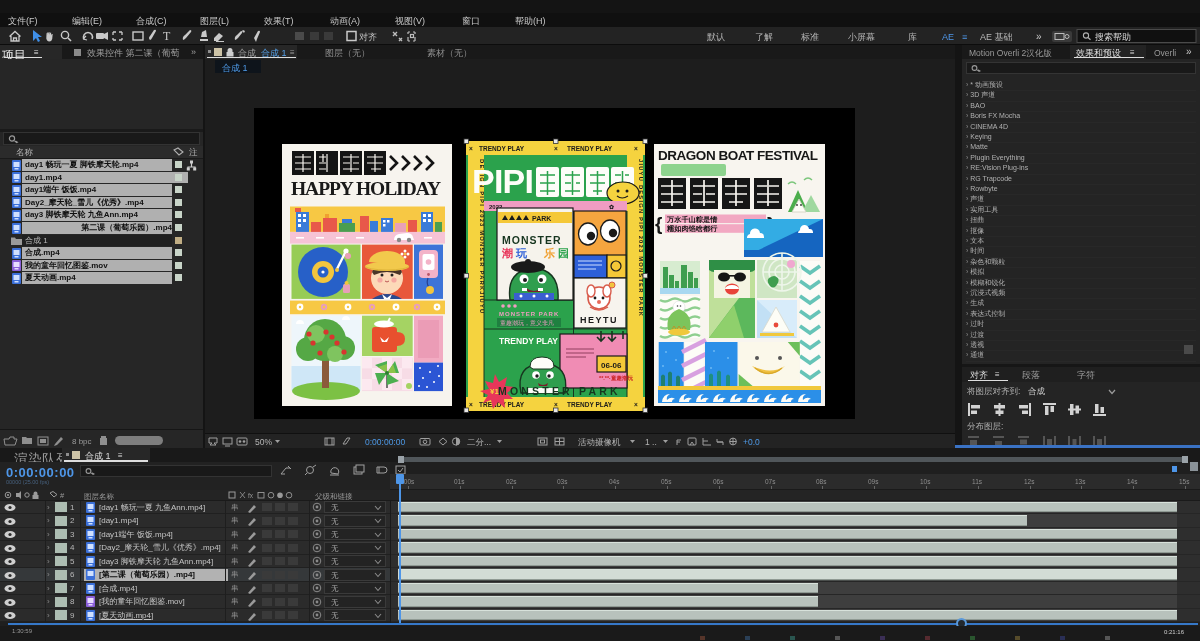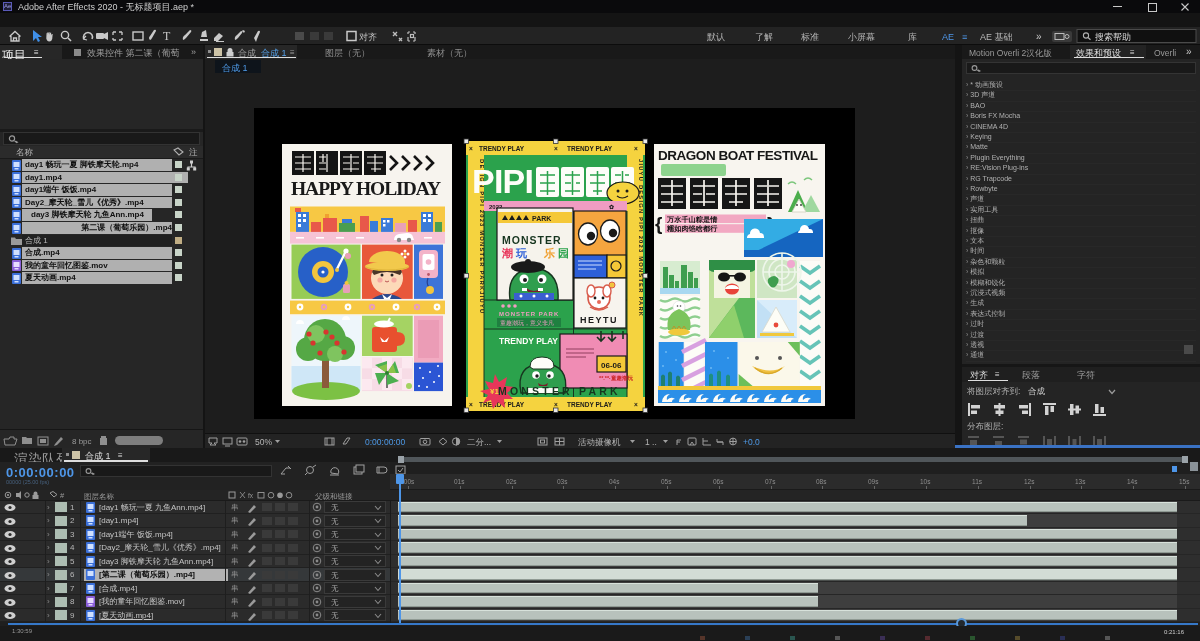--- a/index.html
+++ b/index.html
@@ -2,30 +2,32 @@
 <html><head><meta charset="utf-8">
 <style>
 html,body{margin:0;padding:0;width:1200px;height:641px;overflow:hidden;background:#141414;font-family:"Liberation Sans",sans-serif;}
 .ab{position:absolute;}
 #stage{position:relative;width:1200px;height:641px;}
 .t9{font-size:9px;color:#c2c2c2;}
 </style></head>
 <body>
 <div id="stage">
 
-<div class="ab" style="left:0;top:0;width:1200px;height:13px;background:#0a0a0c;">
-  <div class="ab" style="left:3px;top:2px;width:9px;height:9px;background:#1f1f38;border:1px solid #5a5ab8;box-sizing:border-box;color:#9f9fe8;font-size:6px;line-height:7px;text-align:center;">Ae</div>
-  <div class="ab t9" style="left:18px;top:1px;color:#cfcfcf;font-size:9px;">Adobe After Effects 2020 - 无标题项目.aep *</div>
-  <div class="ab" style="left:1113px;top:6px;width:9px;height:1px;background:#c8c8c8;"></div>
-  <div class="ab" style="left:1148px;top:3px;width:7px;height:7px;border:1px solid #c8c8c8;"></div>
-  <svg class="ab" style="left:1181px;top:3px" width="8" height="8">
-        <path d="M0.5 0.5 L7.5 7.5 M7.5 0.5 L0.5 7.5" stroke="#c8c8c8" stroke-width="1.1"></path>
-      </svg>
+
+<div class="ab" style="left:0;top:13px;width:1200px;height:14px;background:#101010;color:#c8c8c8;font-size:9px;">
+  <span class="ab" style="left:8px;top:2px;">文件(F)</span>
+  <span class="ab" style="left:72px;top:2px;">编辑(E)</span>
+  <span class="ab" style="left:136px;top:2px;">合成(C)</span>
+  <span class="ab" style="left:200px;top:2px;">图层(L)</span>
+  <span class="ab" style="left:264px;top:2px;">效果(T)</span>
+  <span class="ab" style="left:330px;top:2px;">动画(A)</span>
+  <span class="ab" style="left:395px;top:2px;">视图(V)</span>
+  <span class="ab" style="left:462px;top:2px;">窗口</span>
+  <span class="ab" style="left:515px;top:2px;">帮助(H)</span>
 </div>
-
 
 <div class="ab" style="left:0;top:27px;width:1200px;height:18px;background:#232323;border-bottom:1px solid #0c0c0c;box-sizing:border-box;">
   <svg width="1200" height="18" style="position:absolute;left:0;top:0">
     <g fill="#c9c9c9" stroke="none">
       <path d="M9.5 9.5 L15 4.5 L20.5 9.5 M11 9 V14 H19 V9 M13.5 14 v-3 h3 v3" fill="none" stroke="#c9c9c9" stroke-width="1.3"></path>
       <path d="M33 3 L33 14 L36 11 L38 15 L40 14 L38 10 L42 10 Z" fill="#3f8fe8"></path>
       <path d="M46.5 7 q0-2 1.4-1.5 l0 2.5 q0-3.5 1.6-3 l0 3 q0-3 1.6-2.5 l0 3 q0-2 1.6-1.5 l-0.5 5 q-0.6 2.5-3 2.5 q-2.2 0-2.9-3 z"></path>
       <circle cx="65" cy="8" r="3.6" fill="none" stroke="#c9c9c9" stroke-width="1.4"></circle>
       <line x1="68" y1="11" x2="71" y2="14" stroke="#c9c9c9" stroke-width="1.6"></line>
       <path d="M84 12 a4.5 4.5 0 1 1 8 0" fill="none" stroke="#c9c9c9" stroke-width="1.6"></path>
@@ -139,21 +141,21 @@
         </svg>
         <div class="ab" style="left:22px;top:0;width:150px;height:11.6px;background:#b0b0b0;color:#101010;font-size:8px;font-weight:bold;line-height:11.6px;padding-left:3px;box-sizing:border-box;white-space:nowrap;overflow:hidden;">Day2_摩天轮_雪儿《优秀》.mp4</div>
         <div class="ab" style="left:175px;top:2px;width:7px;height:7px;background:#c8d4c8;"></div>
       </div>
   <div class="ab" style="left:0;top:164.4px;width:203px;height:12.6px;">
         <svg width="9" height="11" style="position:absolute;left:12px;top:0.5px">
           <rect width="9" height="11" rx="1" fill="#3a6fd8"></rect>
           <rect x="1.5" y="2" width="6" height="5" fill="#cfe0ff"></rect>
           <rect x="2.5" y="8" width="4" height="1.5" fill="#cfe0ff"></rect>
         </svg>
-        <div class="ab" style="left:22px;top:0;width:130px;height:11.6px;background:#b0b0b0;color:#101010;font-size:8px;font-weight:bold;line-height:11.6px;padding-left:9px;box-sizing:border-box;white-space:nowrap;overflow:hidden;">day3 脚铁摩天轮 九鱼Ann.mp4</div>
+        <div class="ab" style="left:22px;top:0;width:150px;height:11.6px;background:#b0b0b0;color:#101010;font-size:8px;font-weight:bold;line-height:11.6px;padding-left:3px;box-sizing:border-box;white-space:nowrap;overflow:hidden;">day3 脚铁摩天轮 九鱼Ann.mp4</div>
         <div class="ab" style="left:175px;top:2px;width:7px;height:7px;background:#c8d4c8;"></div>
       </div>
   <div class="ab" style="left:0;top:177.0px;width:203px;height:12.6px;">
         <svg width="9" height="11" style="position:absolute;left:12px;top:0.5px">
           <rect width="9" height="11" rx="1" fill="#3a6fd8"></rect>
           <rect x="1.5" y="2" width="6" height="5" fill="#cfe0ff"></rect>
           <rect x="2.5" y="8" width="4" height="1.5" fill="#cfe0ff"></rect>
         </svg>
         <div class="ab" style="left:22px;top:0;width:150px;height:11.6px;background:#b0b0b0;color:#101010;font-size:8px;font-weight:bold;line-height:11.6px;padding-left:3px;box-sizing:border-box;white-space:nowrap;overflow:hidden;text-align:right;">第二课（葡萄乐园）.mp4</div>
         <div class="ab" style="left:175px;top:2px;width:7px;height:7px;background:#c8d4c8;"></div>

